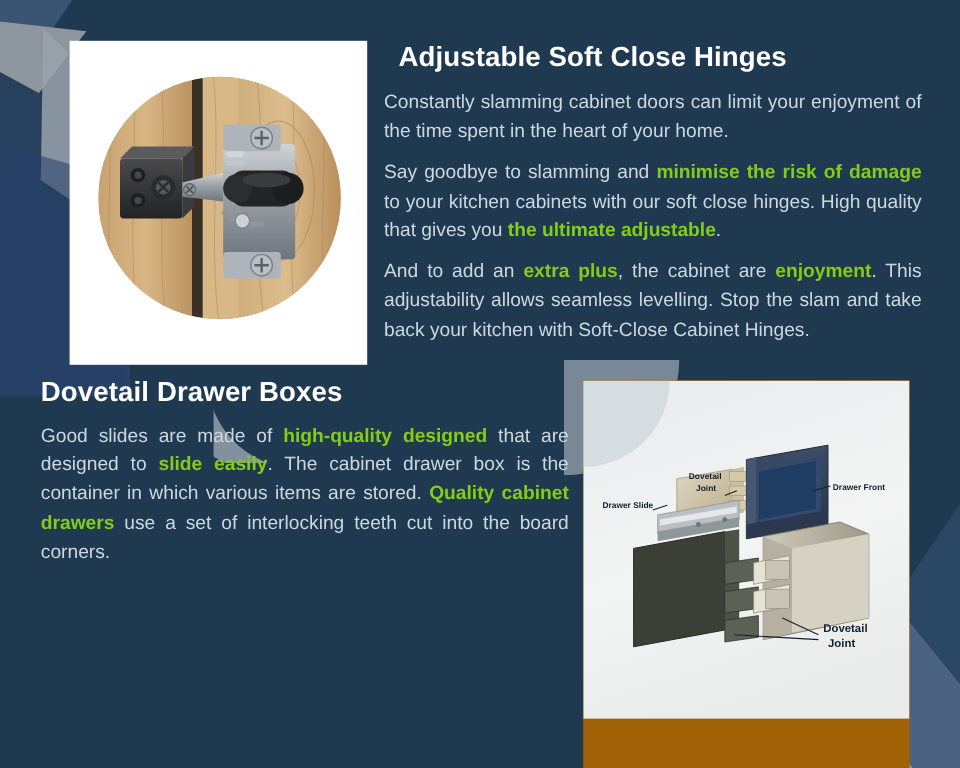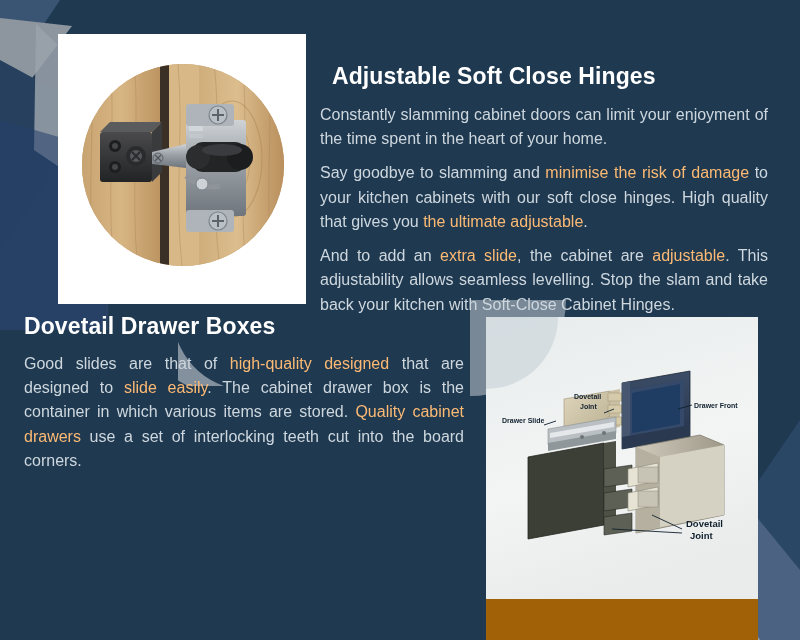--- a/index.html
+++ b/index.html
@@ -61,49 +61,49 @@
     color: #d7dee4;
   }
 
   #hinges-block {
     left: 320px;
     top: 34px;
     width: 448px;
   }
 
   #dovetail-block {
-    left: 24px;
+    left: 34px;
     top: 313px;
     width: 440px;
   }
 
   h2.section-title {
     font-size: 23px;
     font-weight: bold;
     color: #ffffff;
     letter-spacing: 0.1px;
     line-height: 1.2;
   }
 
-  #hinges-title { margin-left: 12px; margin-bottom: 12px; margin-top: 29px; }
+  #hinges-title { margin-left: 12px; margin-bottom: 12px; }
   #dovetail-title { margin-bottom: 11px; }
 
   p.para {
     font-size: 16px;
     line-height: 1.52;
     text-align: justify;
     color: #ced7de;
     margin-bottom: 10px;
   }
 
   p.para:last-child { margin-bottom: 0; }
 
   p.para b, p.para strong {
-    color: #fdba74;
-    font-weight: normal;
+    color: #84cc16;
+    font-weight: bold;
   }
 
   
   .hinge-circle {
     position: absolute;
     left: 24px;
     top: 30px;
     width: 202px;
     height: 202px;
     border-radius: 50%;
@@ -239,28 +239,28 @@
         </g>
       </svg>
     </div>
   </div>
 
   <div class="text-col" id="hinges-block">
     <h2 class="section-title" id="hinges-title">Adjustable Soft Close Hinges</h2>
     <div>
         <p class="para"><span>Constantly slamming cabinet doors can limit your enjoyment of the time spent in the heart of your home.</span></p>
         <p class="para"><span>Say goodbye to slamming and </span><b>minimise the risk of damage</b><span> to your kitchen cabinets with our soft close hinges. High quality that gives you </span><b>the ultimate adjustable</b><span>.</span></p>
-        <p class="para"><span>And to add an </span><b>extra slide</b><span>, the cabinet are </span><b>adjustable</b><span>. This adjustability allows seamless levelling. Stop the slam and take back your kitchen with Soft-Close Cabinet Hinges.</span></p>
+        <p class="para"><span>And to add an </span><b>extra plus</b><span>, the cabinet are </span><b>enjoyment</b><span>. This adjustability allows seamless levelling. Stop the slam and take back your kitchen with Soft-Close Cabinet Hinges.</span></p>
       </div>
   </div>
 
   <div class="text-col" id="dovetail-block">
     <h2 class="section-title" id="dovetail-title">Dovetail Drawer Boxes</h2>
     <div>
-        <p class="para"><span>Good slides are that of </span><b>high-quality designed</b><span> that are designed to </span><b>slide easily</b><span>. The cabinet drawer box is the container in which various items are stored. </span><b>Quality cabinet drawers</b><span> use a set of interlocking teeth cut into the board corners.</span></p>
+        <p class="para"><span>Good slides are made of </span><b>high-quality designed</b><span> that are designed to </span><b>slide easily</b><span>. The cabinet drawer box is the container in which various items are stored. </span><b>Quality cabinet drawers</b><span> use a set of interlocking teeth cut into the board corners.</span></p>
       </div>
   </div>
 
   <div class="photo-card" id="dovetail-card">
     <svg class="dovetail-svg" width="272" height="282" viewBox="0 0 272 282">
       <defs>
         <linearGradient id="tanG" x1="0" y1="0" x2="1" y2="1">
           <stop offset="0%" stop-color="#ded6bd"></stop>
           <stop offset="100%" stop-color="#b9ae90"></stop>
         </linearGradient>

